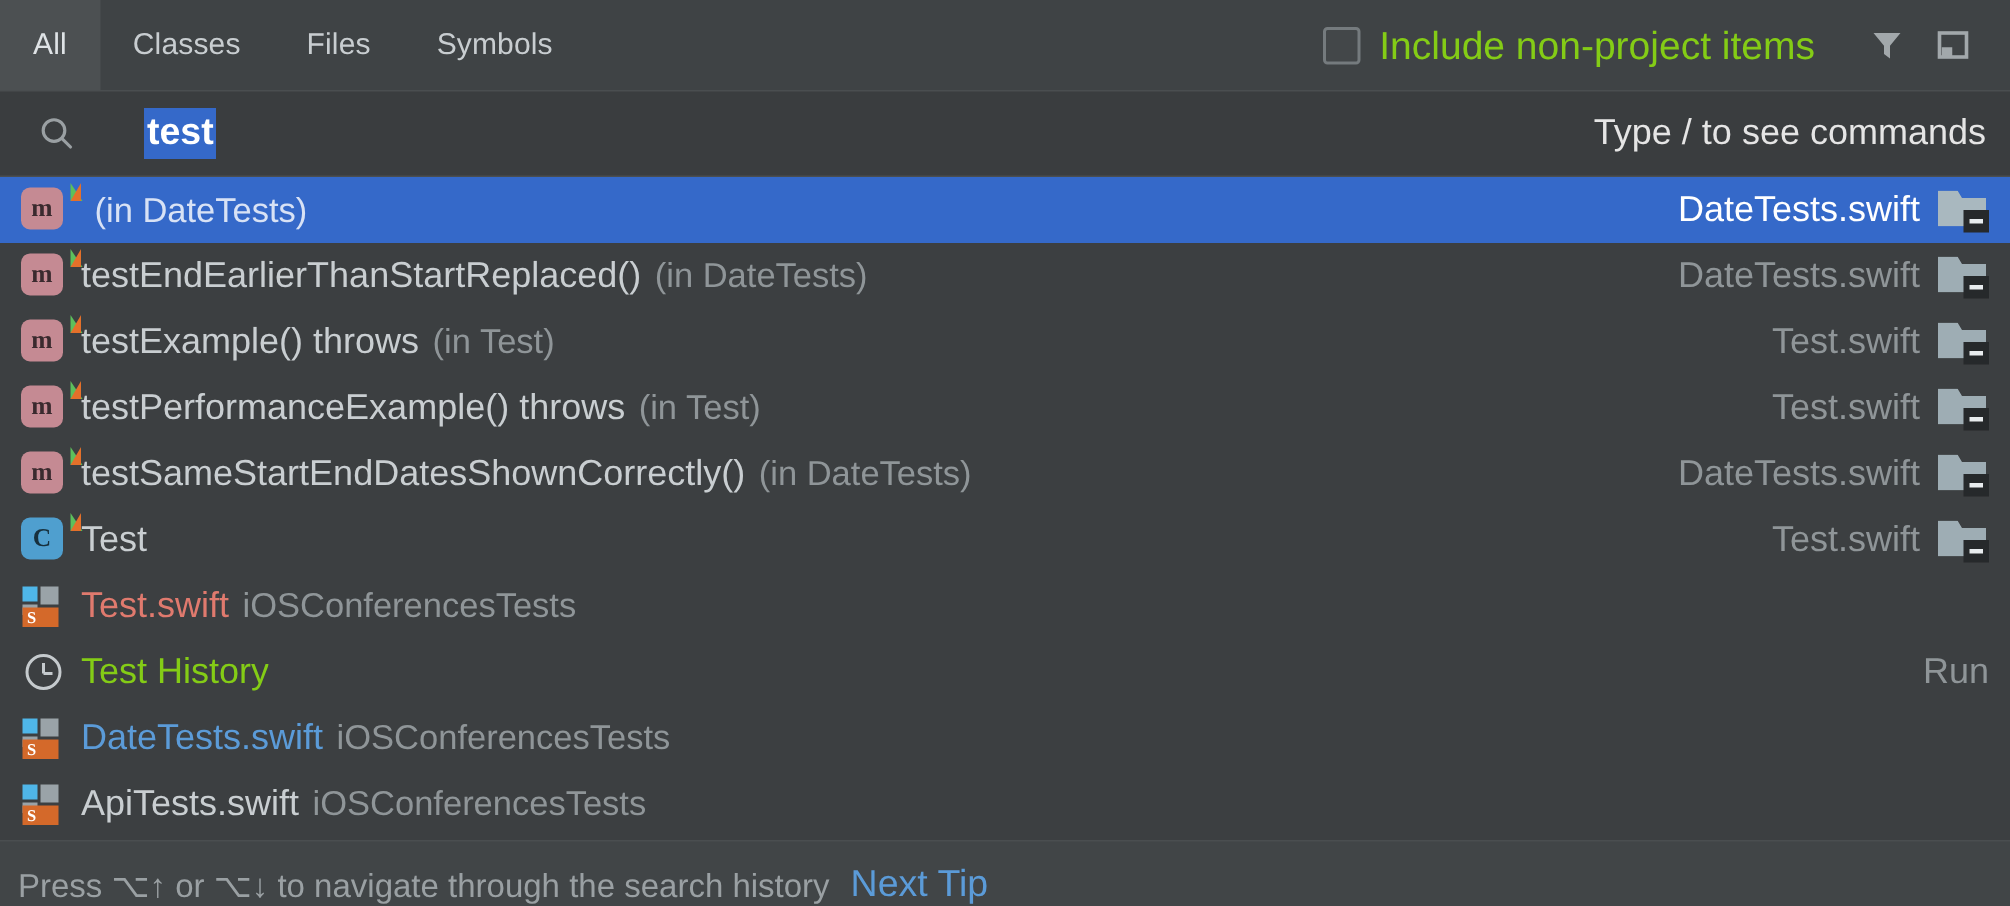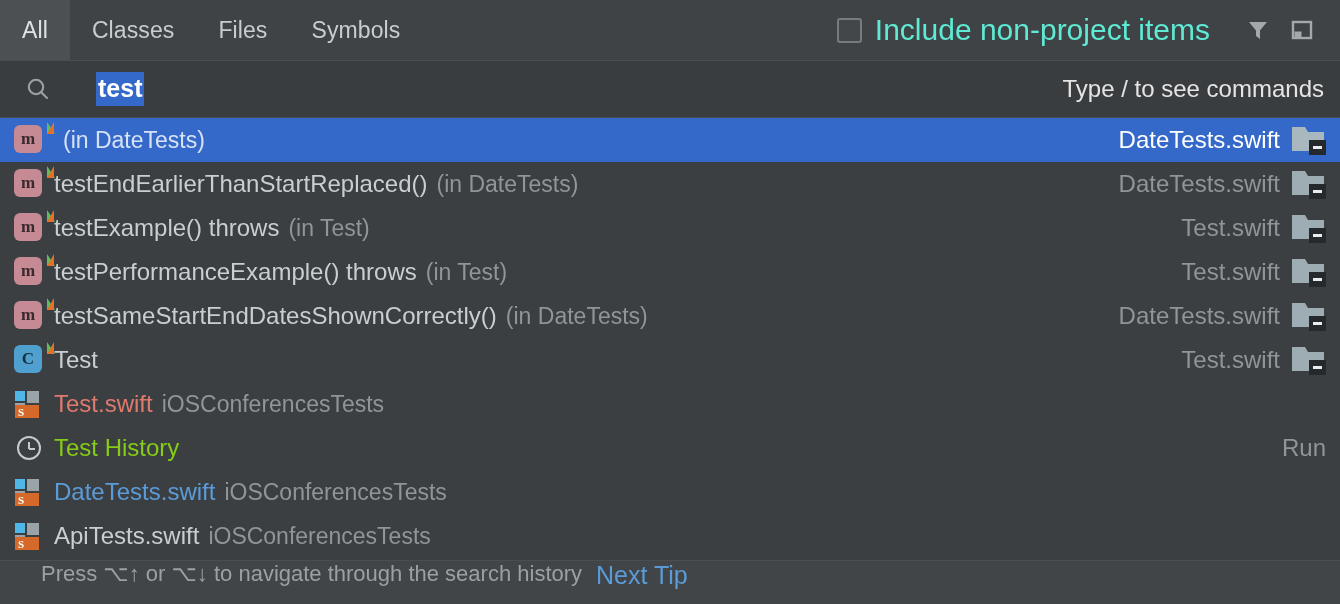--- a/index.html
+++ b/index.html
@@ -34,21 +34,21 @@
   }
   .tabs {
     display: flex;
     align-items: stretch;
   }
   .tab {
     display: flex;
     align-items: center;
     justify-content: center;
     padding: 0 22px;
-    font-size: 23px;
+    font-size: 20px;
     color: #c8cdd0;
     letter-spacing: 0.1px;
     cursor: default;
   }
   .tab.active {
     background: #4c5052;
     color: #dfe3e6;
   }
   .header-right {
     margin-left: auto;
@@ -65,22 +65,22 @@
   }
   .cbox {
     width: 25px;
     height: 25px;
     border: 2px solid #757b7e;
     border-radius: 3px;
     background: #434749;
     box-sizing: border-box;
   }
   .cb-label {
-    font-size: 30px;
-    color: #5eead4;
+    font-size: 26px;
+    color: #84cc16;
   }
   .icon-btn {
     width: 44px;
     height: 44px;
     display: flex;
     align-items: center;
     justify-content: center;
   }
 
   
@@ -201,22 +201,22 @@
     justify-content: center;
   }
 
   
   .footer {
     height: 44px;
     flex: 0 0 44px;
     background: #414547;
     border-top: 1px solid #4a4e50;
     display: flex;
-    align-items: flex-start;
-    padding-left: 41px;
+    align-items: flex-end;
+    padding-left: 12px;
     box-sizing: border-box;
   }
   .footer-text {
     font-size: 22px;
     color: #9aa0a3;
   }
   .footer-link {
     font-size: 25px;
     color: #5b9bd8;
     margin-left: 14px;

